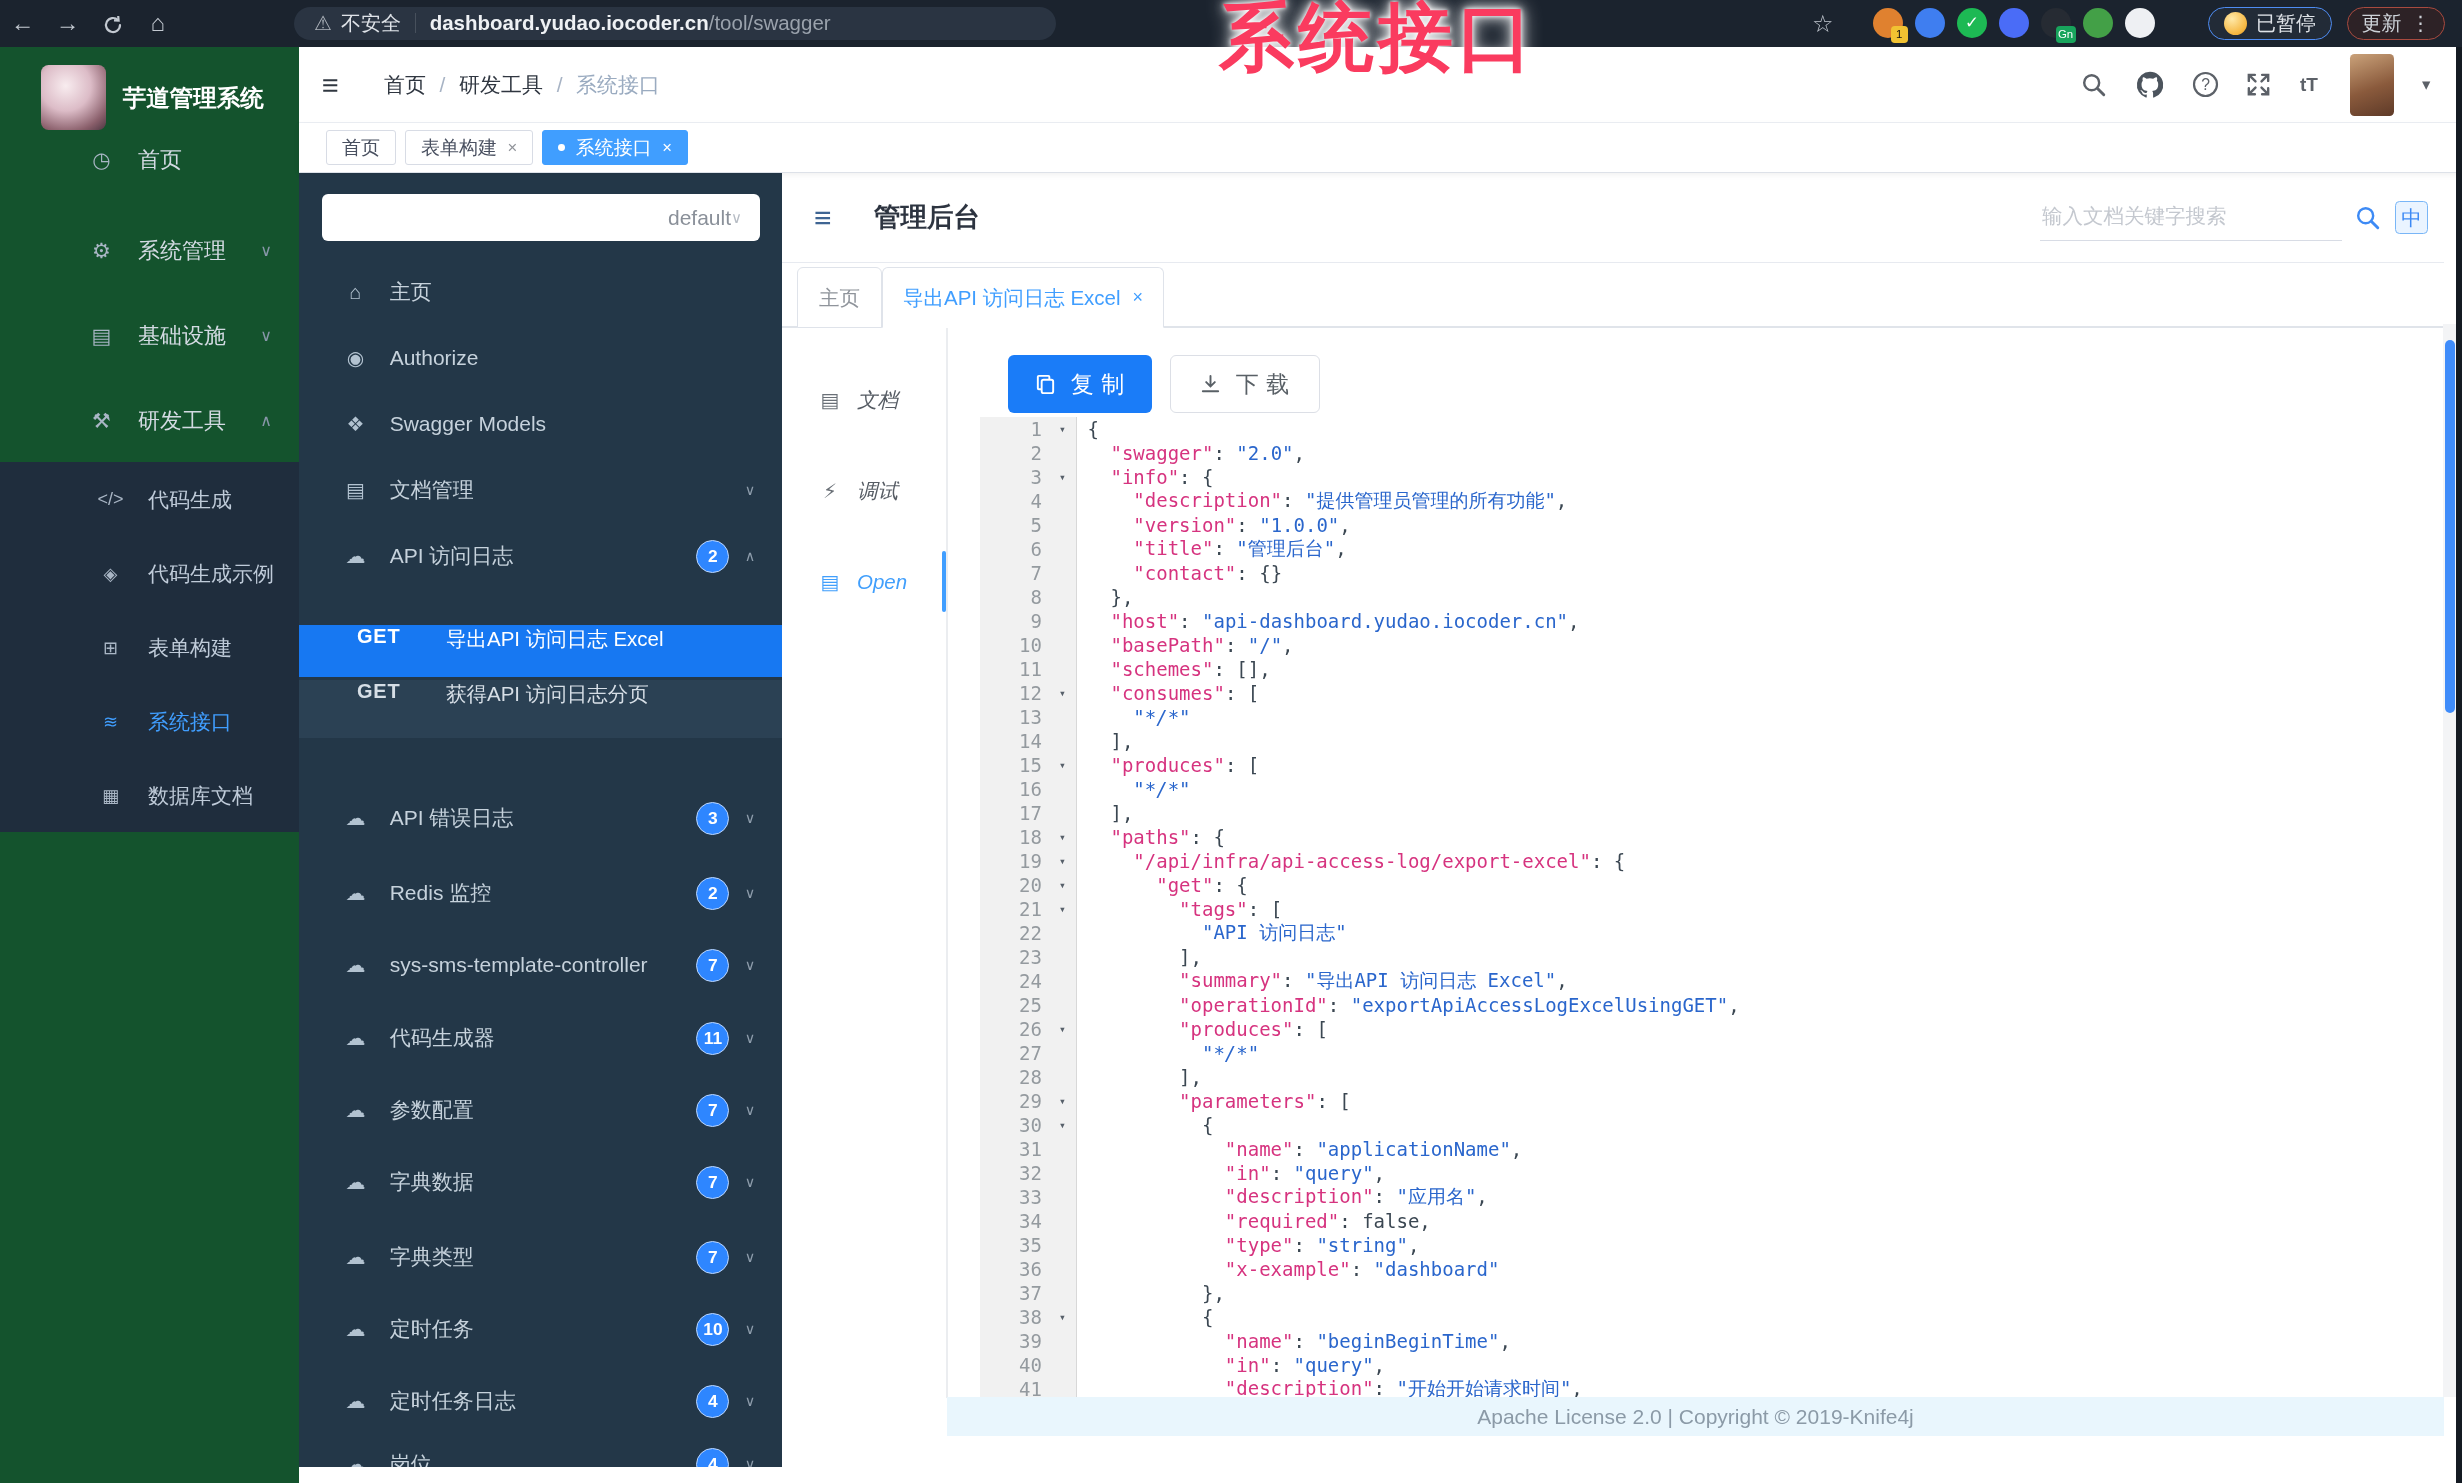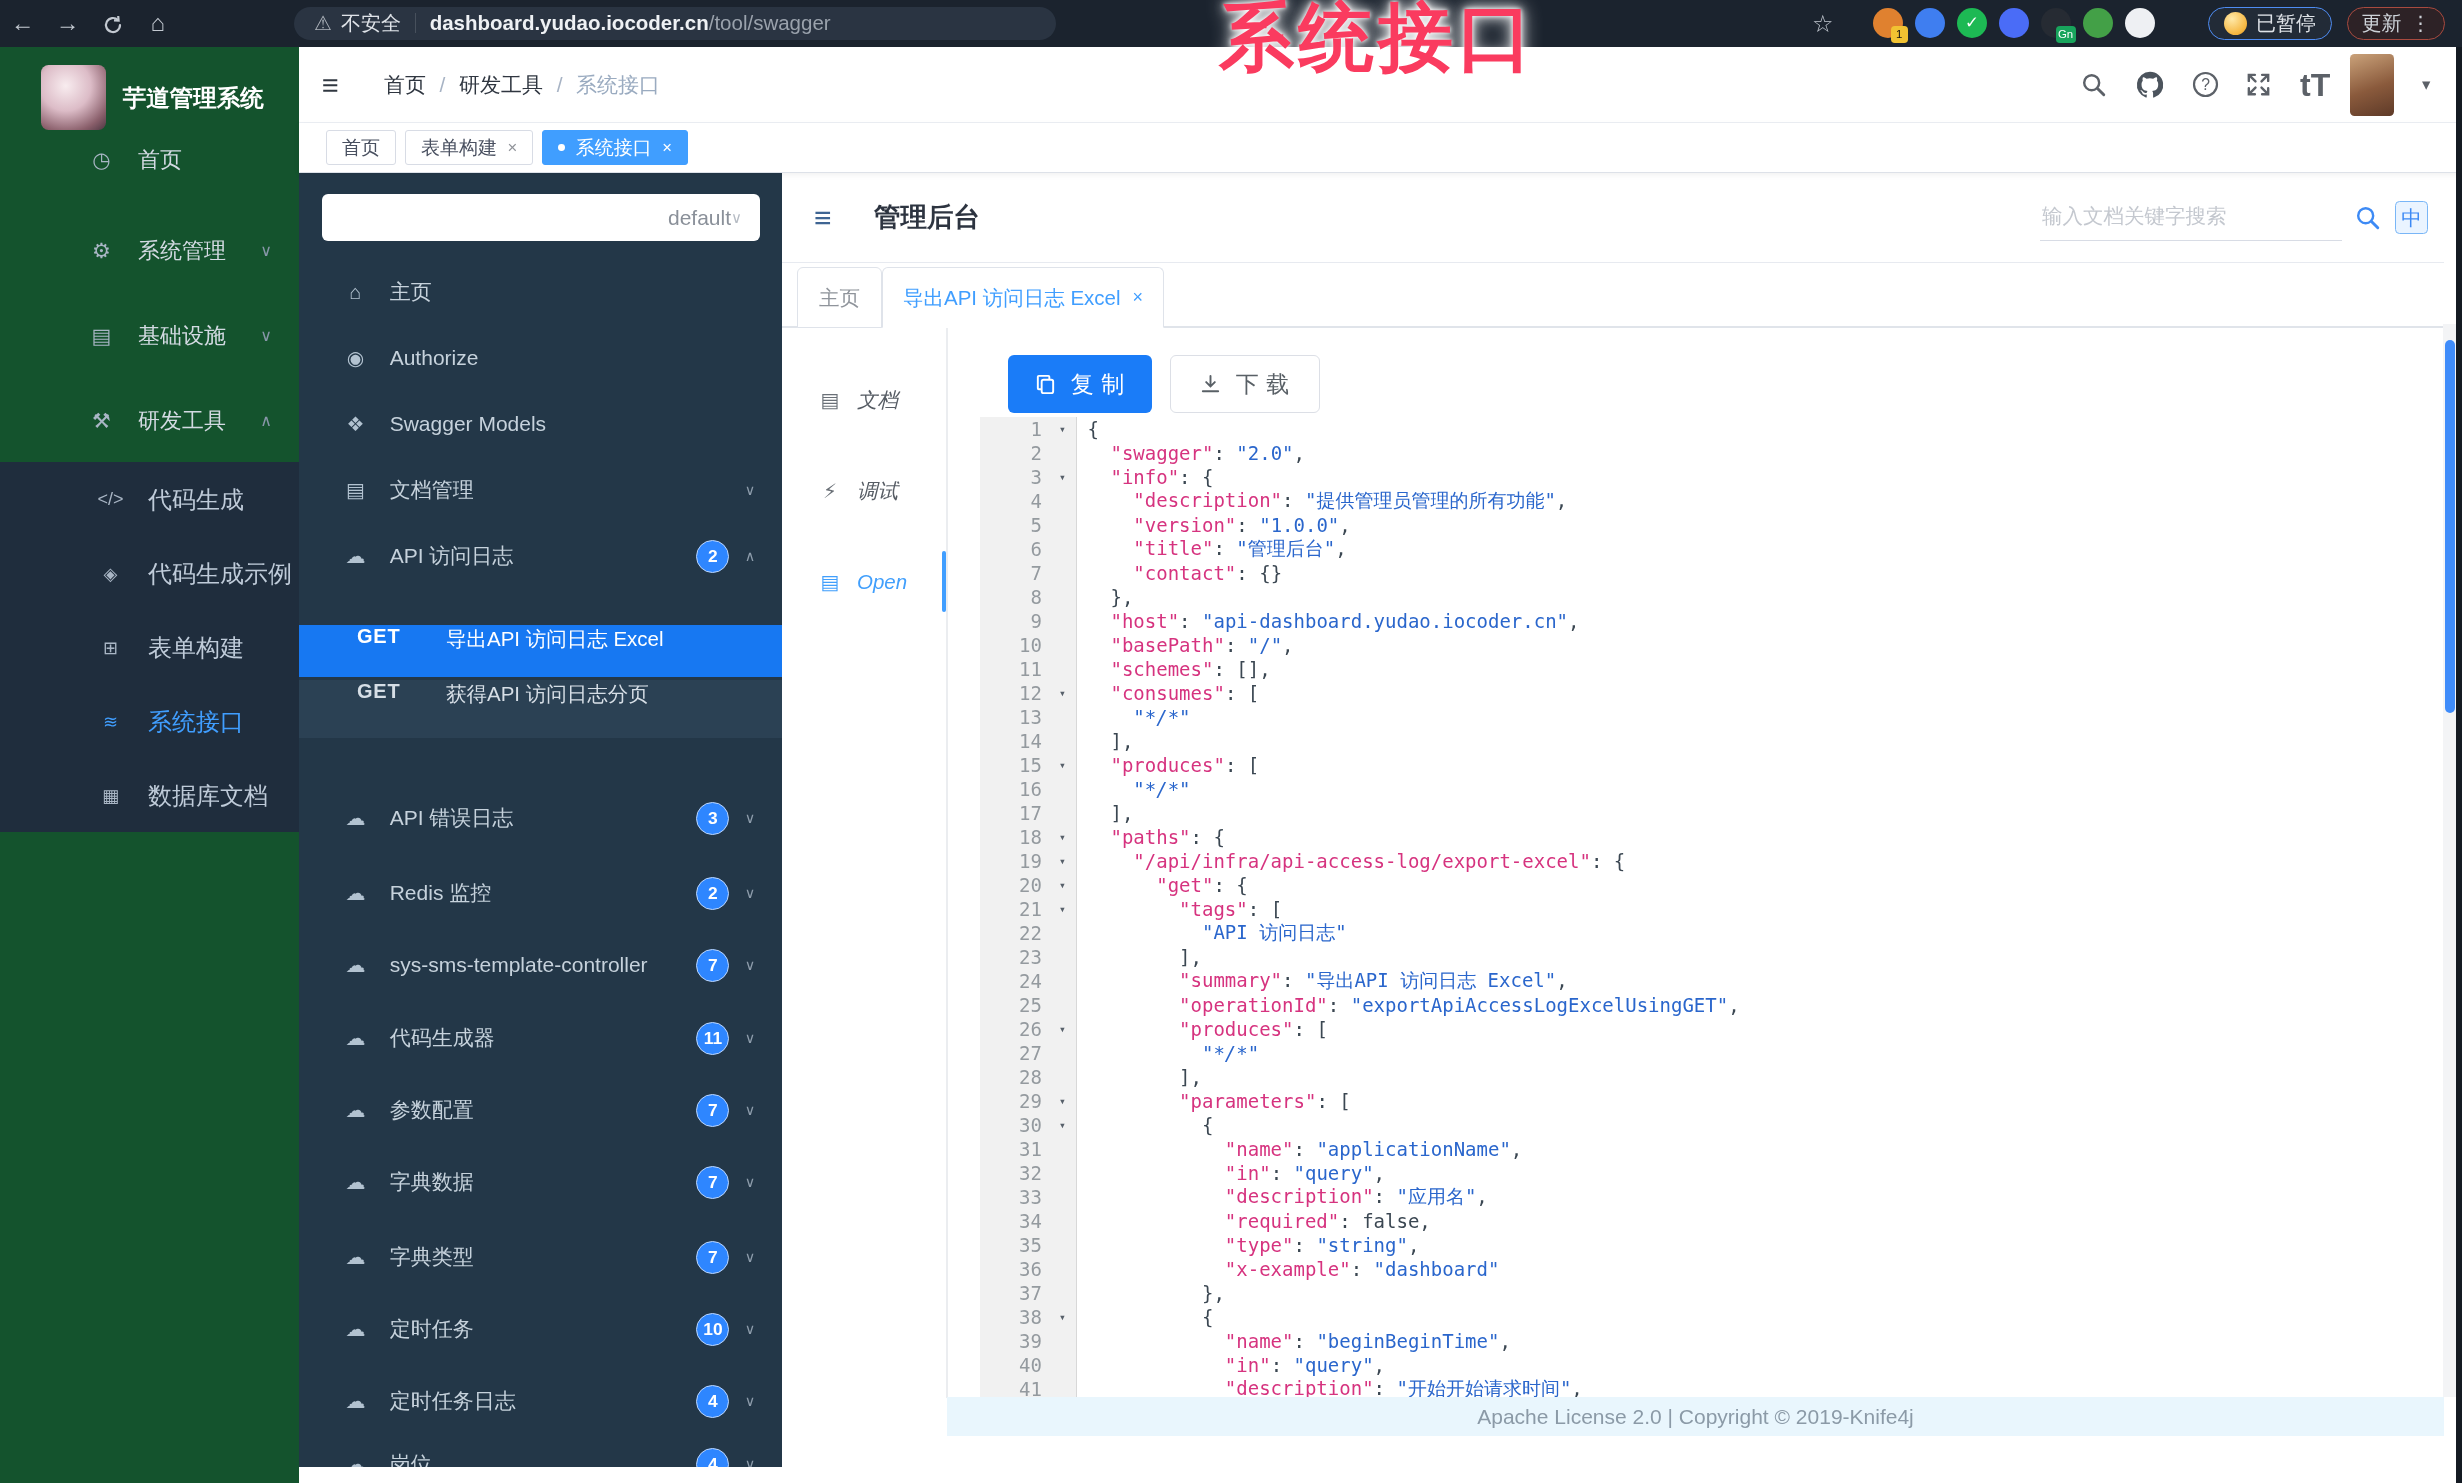--- a/index.html
+++ b/index.html
@@ -39,31 +39,31 @@
   .logo-img{width:65px;height:65px;border-radius:7.6px;flex:0 0 65px;
             background:radial-gradient(circle at 38% 32%,#f8ecef,#dcbcc7 42%,#8a5f6b 78%,#4d3642);}
   .logo-title{color:#fff;font-size:23.5px;font-weight:bold;}
   .nav-item{position:absolute;left:0;width:299px;height:49px;display:flex;align-items:center;cursor:pointer;z-index:2;}
   .nicon{margin-left:85px;width:33px;text-align:center;color:#a9b6c5;font-size:21px;}
   .nlabel{margin-left:20px;color:#d3dae2;font-size:22px;}
   .nchev{position:absolute;right:27px;color:#8796a8;font-size:16px;}
   .subbg{position:absolute;left:0;top:415px;width:299px;height:370px;background:#1f2d3d;}
   .sub-item{position:absolute;left:0;width:299px;height:49px;display:flex;align-items:center;cursor:pointer;z-index:2;}
   .sicon{margin-left:94px;width:33px;text-align:center;color:#a9b6c5;font-size:18px;}
-  .slabel{margin-left:21px;color:#bfcbd9;font-size:24px;}
+  .slabel{margin-left:21px;color:#bfcbd9;font-size:21px;}
   .sub-item.active .sicon,.sub-item.active .slabel{color:#409eff;}
   
   .ahdr{position:absolute;left:299px;top:47px;width:2164px;height:76px;background:#fff;border-bottom:0.8px solid #eceff4;}
   .burger{position:absolute;left:23px;top:0;height:76px;line-height:76px;font-size:29px;color:#303740;}
   .bcrumb{position:absolute;left:85px;top:0;height:76px;display:flex;align-items:center;font-size:21px;}
   .bc{color:#2f3640;}
   .bsep{color:#a7b3c4;margin:0 13.6px;}
   .bc.last{color:#9aabc0;}
   .hic{position:absolute;top:23px;width:30px;height:30px;cursor:pointer;}
-  .tT{position:absolute;top:0;height:88px;line-height:76px;font-size:32px;font-weight:bold;color:#5c6168;cursor:pointer;}
+  .tT{position:absolute;top:0;height:88px;line-height:76px;font-size:19px;font-weight:bold;color:#5c6168;cursor:pointer;}
   .havatar{position:absolute;left:2051px;top:6.8px;width:44px;height:62px;border-radius:4.5px;cursor:pointer;
            background:linear-gradient(160deg,#caa27a,#8a5a3c 55%,#5e3a28);}
   .hcaret{position:absolute;left:2123px;top:0;height:76px;line-height:76px;color:#5c6168;font-size:16.7px;cursor:pointer;}
   
   .ptabs{position:absolute;left:299px;top:123px;width:2164px;height:50px;background:#fff;border-bottom:0.8px solid #dde1e8;
          box-shadow:0 2.3px 6px rgba(0,0,0,.06);display:flex;align-items:center;padding-left:27px;gap:9px;z-index:5;}
   .ptab{height:35px;border:0.8px solid #d8dce5;border-radius:3px;background:#fff;color:#495060;font-size:19px;
         display:flex;align-items:center;padding:0 15px;gap:10.6px;cursor:pointer;}
   .ptab .x{color:#909399;font-size:16.7px;}
   .ptab.active{background:#409eff;border-color:#409eff;color:#fff;}

